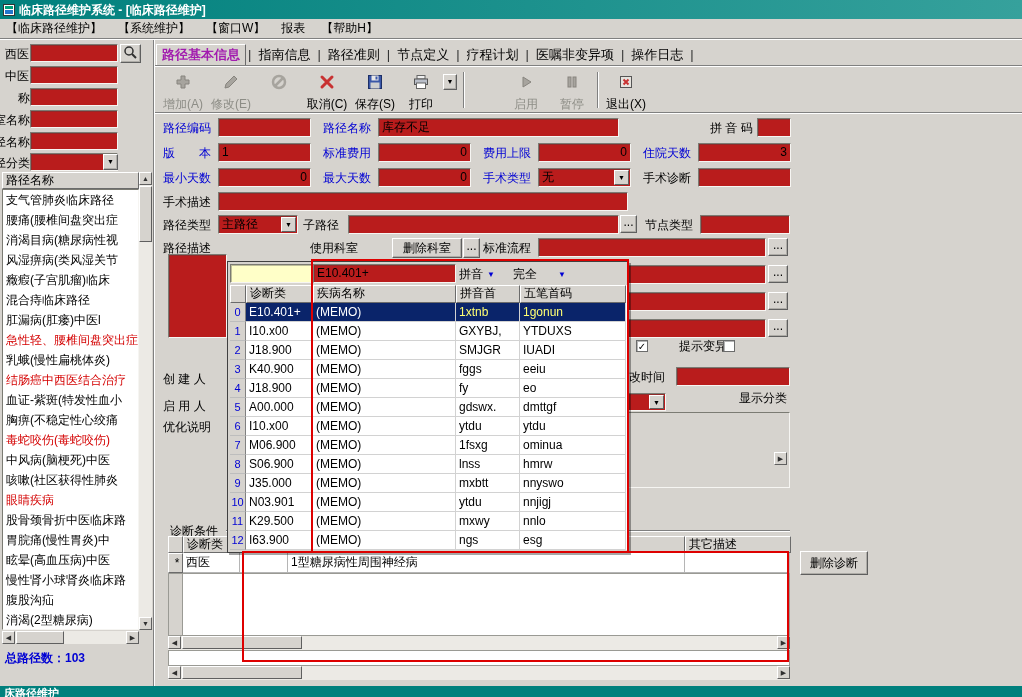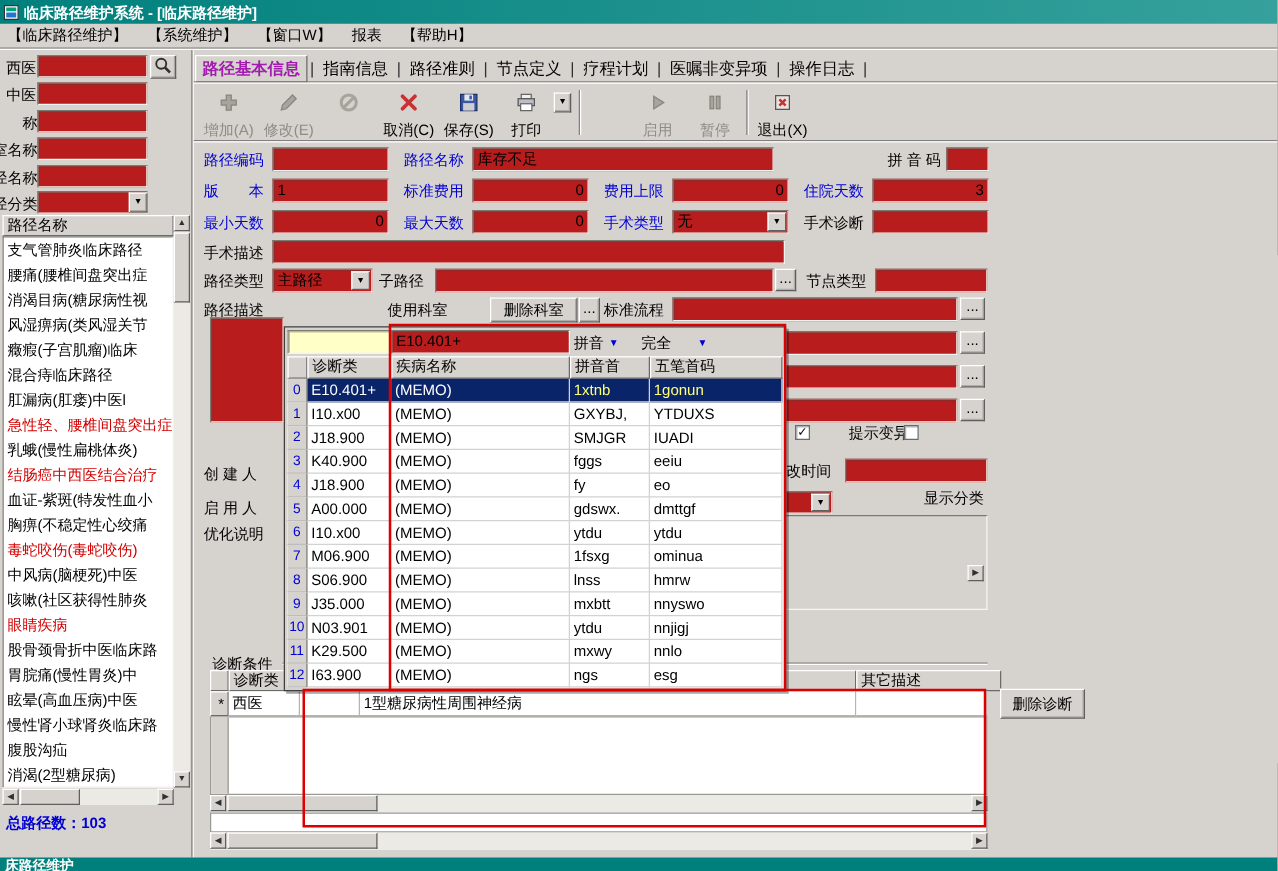--- a/index.html
+++ b/index.html
@@ -428,21 +428,21 @@
         </div>
     </div>
   </div>
 
   <span class="lbl" style="left:170px;top:523px;">诊断条件</span>
   <div class="abs hgroove" style="left:226px;top:530px;width:564px;"></div>
 
   <div class="ghead" style="left:168px;top:536px;width:15px;height:17px;"></div>
   <div class="ghead" style="left:183px;top:536px;width:57px;height:17px;">诊断类</div>
   <div class="ghead" style="left:240px;top:536px;width:445px;height:17px;"></div>
-  <div class="ghead" style="left:685px;top:536px;width:116px;height:17px;">其它描述</div>
+  <div class="ghead" style="left:685px;top:536px;width:106px;height:17px;">其它描述</div>
 
   <div class="ghead" style="left:168px;top:553px;width:15px;height:20px;line-height:18px;text-align:center;">*</div>
   <div class="gcell" style="left:183px;top:553px;width:57px;height:20px;">西医</div>
   <div class="gcell yellow" style="left:240px;top:553px;width:48px;height:20px;"></div>
   <div class="gcell" style="left:288px;top:553px;width:397px;height:20px;">1型糖尿病性周围神经病</div>
   <div class="gcell" style="left:685px;top:553px;width:105px;height:20px;"></div>
 
   <div class="btn" style="left:800px;top:551px;width:68px;height:24px;line-height:22px;">删除诊断</div>
 
   <div class="abs" style="left:168px;top:573px;width:622px;height:63px;background:#fff;border:1px solid #9a9a94;">

